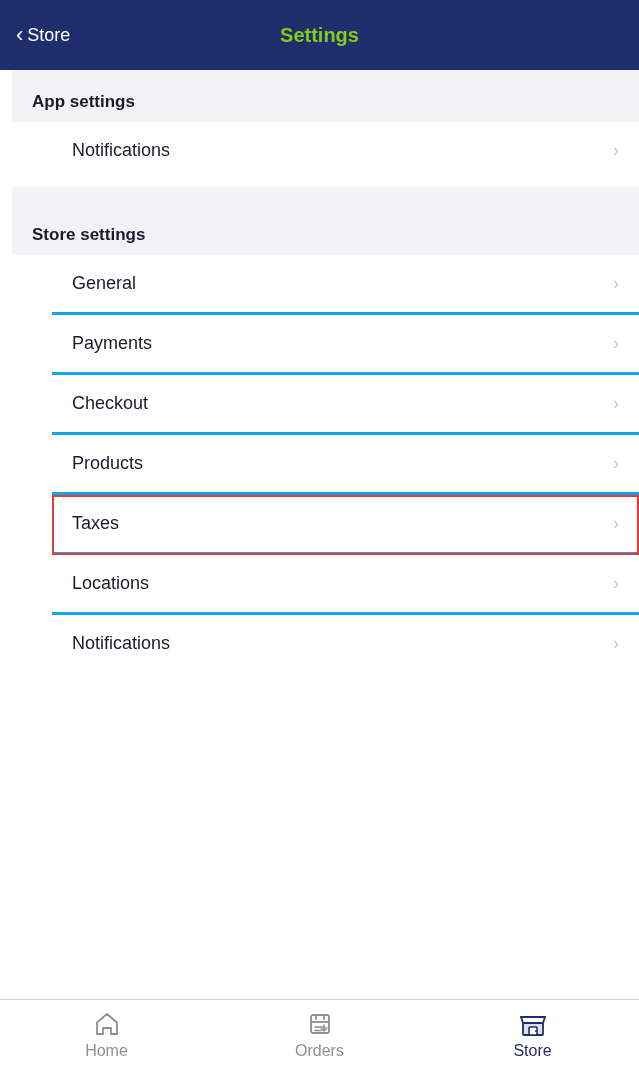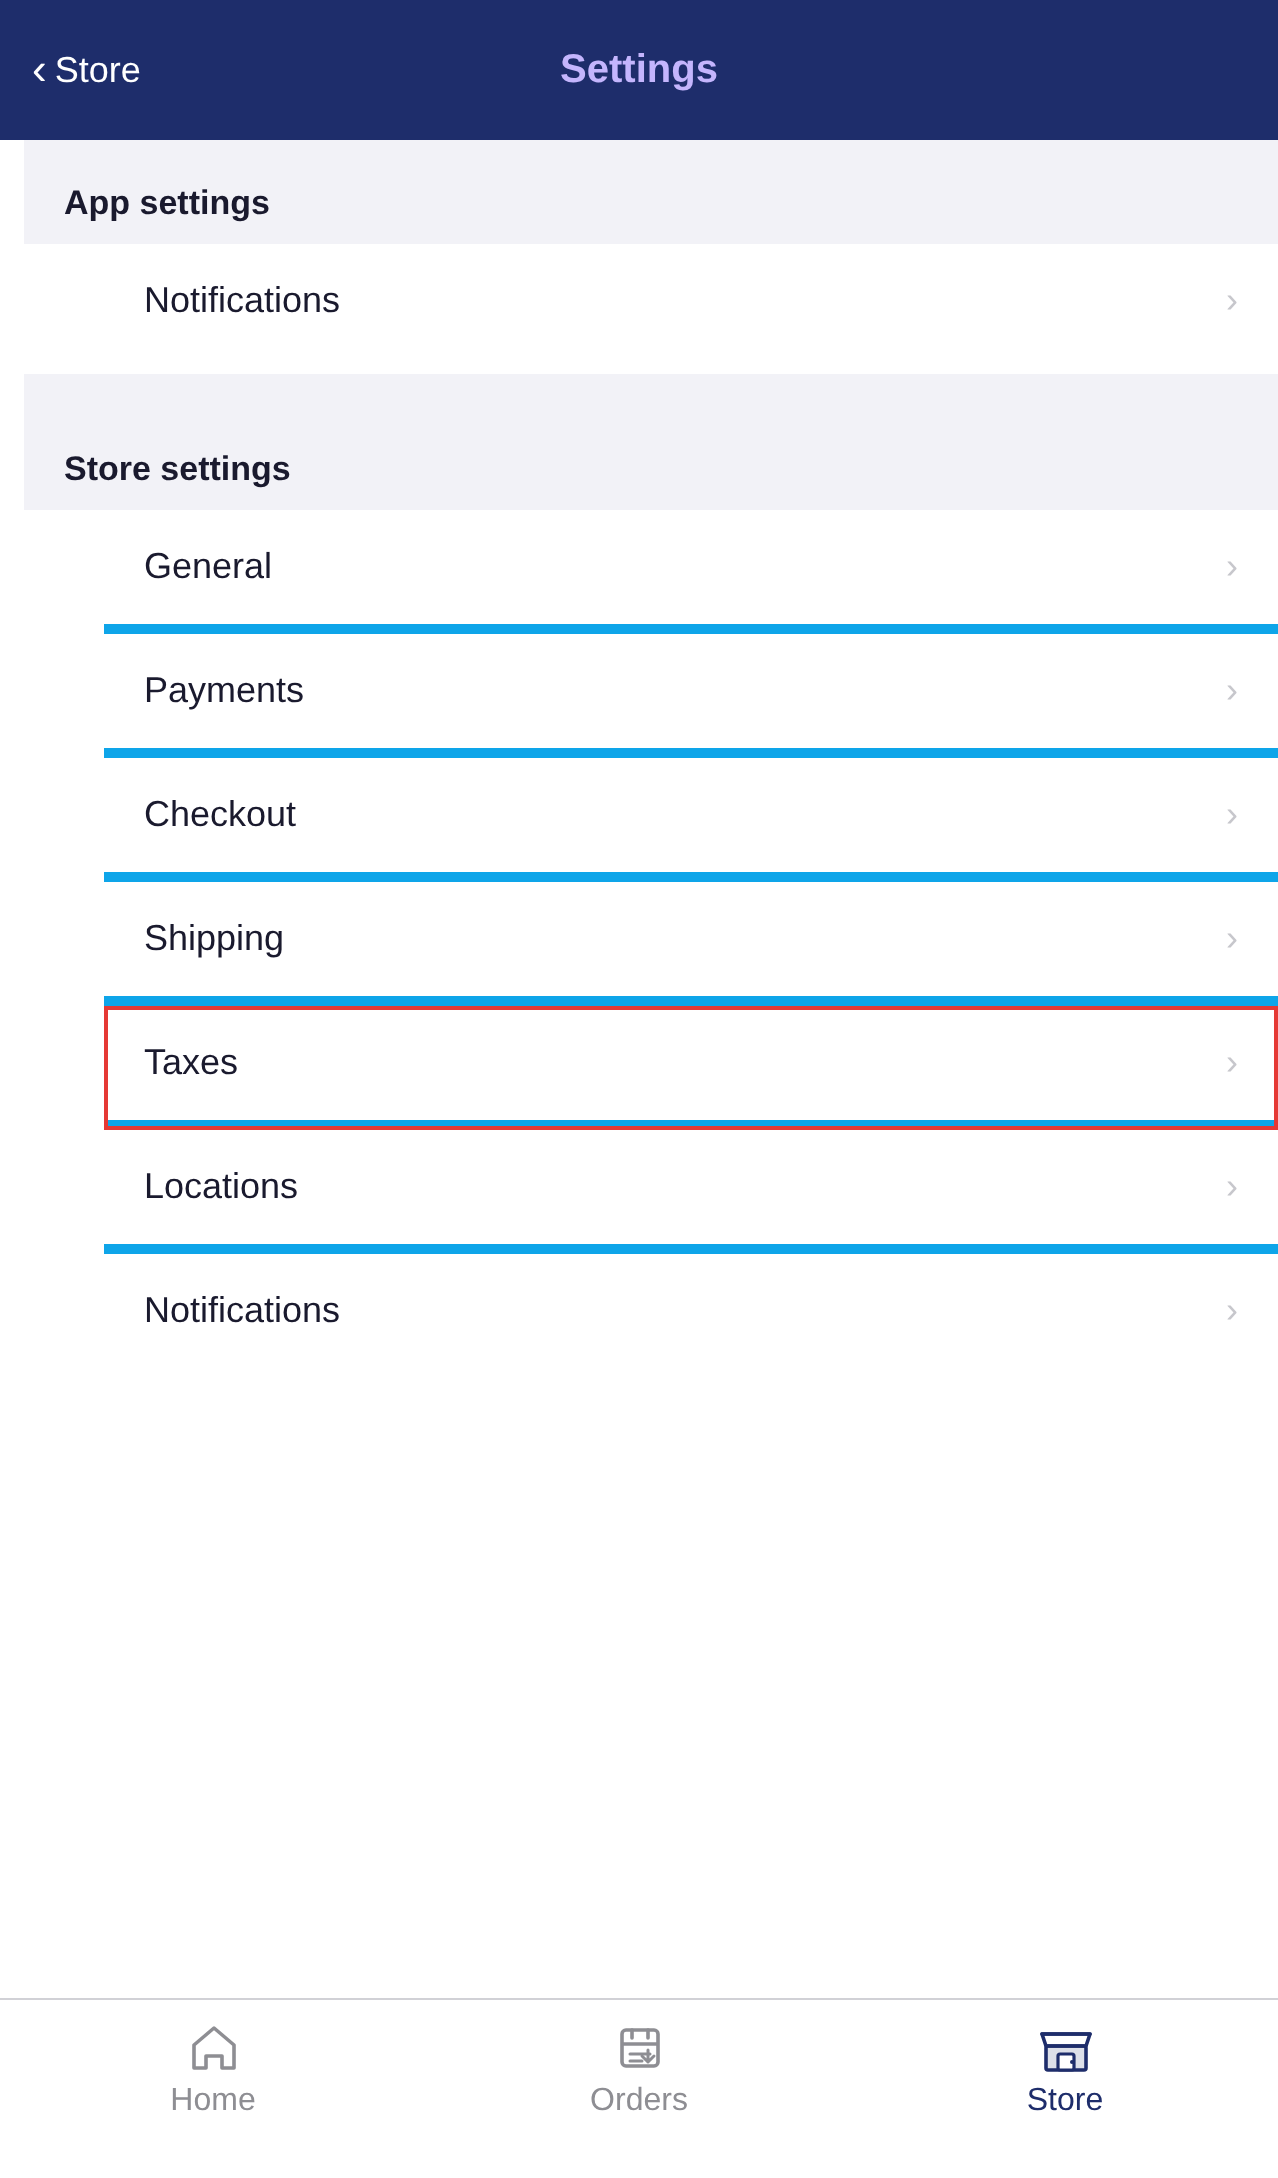--- a/index.html
+++ b/index.html
@@ -31,21 +31,21 @@
       font-size: 18px;
       cursor: pointer;
       gap: 4px;
     }
     .header-back .chevron-left {
       font-size: 22px;
       font-weight: 300;
       line-height: 1;
     }
     .header-title {
-      color: #c4b5fd;
+      color: #84cc16;
       font-size: 20px;
       font-weight: 700;
     }
 
     
     .section {
       background: #fff;
       margin-bottom: 8px;
     }
     .section-header {
@@ -57,21 +57,21 @@
     }
     .section-items {
       background: #fff;
       padding-left: 40px;
     }
     .list-item {
       display: flex;
       align-items: center;
       justify-content: space-between;
       padding: 18px 20px;
-      border-bottom: 5px solid #0ea5e9;
+      border-bottom: 3px solid #0ea5e9;
       cursor: pointer;
       background: #fff;
       position: relative;
     }
     .list-item:last-child {
       border-bottom: none;
     }
     .list-item-label {
       font-size: 18px;
       color: #1a1a2e;
@@ -183,21 +183,21 @@
         <span class="list-item-label">Payments</span>
         <span class="chevron-right">›</span>
       </div>
 
       <div class="list-item">
         <span class="list-item-label">Checkout</span>
         <span class="chevron-right">›</span>
       </div>
 
       <div class="list-item">
-        <span class="list-item-label">Shipping</span>
+        <span class="list-item-label">Products</span>
         <span class="chevron-right">›</span>
       </div>
 
       <div class="list-item taxes-item">
         <span class="list-item-label">Taxes</span>
         <span class="chevron-right">›</span>
       </div>
 
       <div class="list-item">
         <span class="list-item-label">Locations</span>

